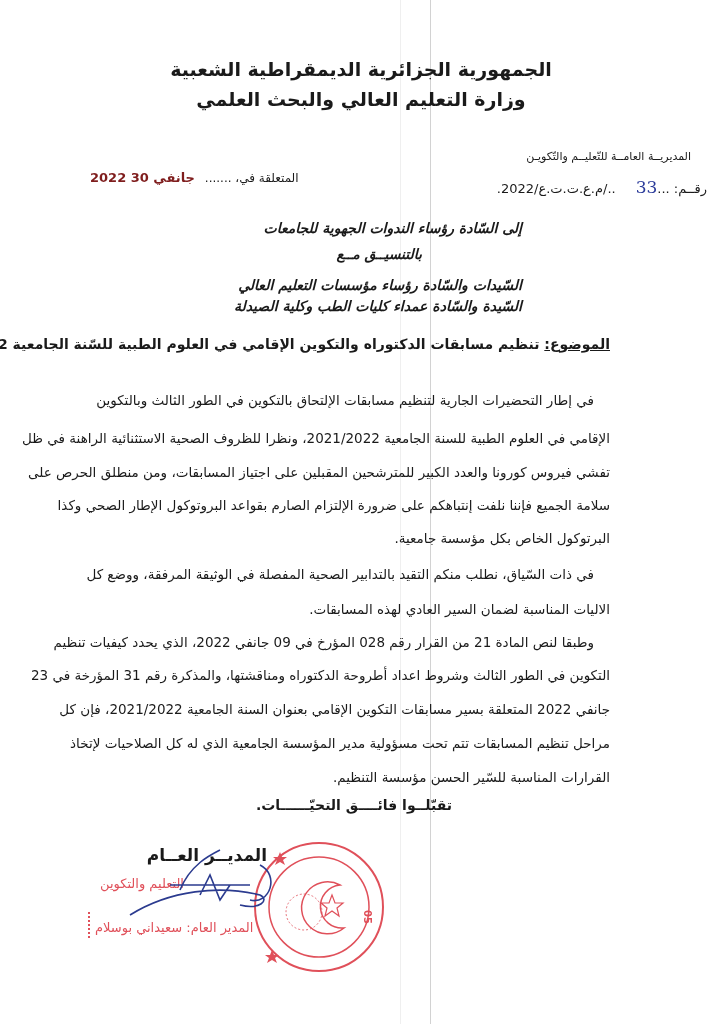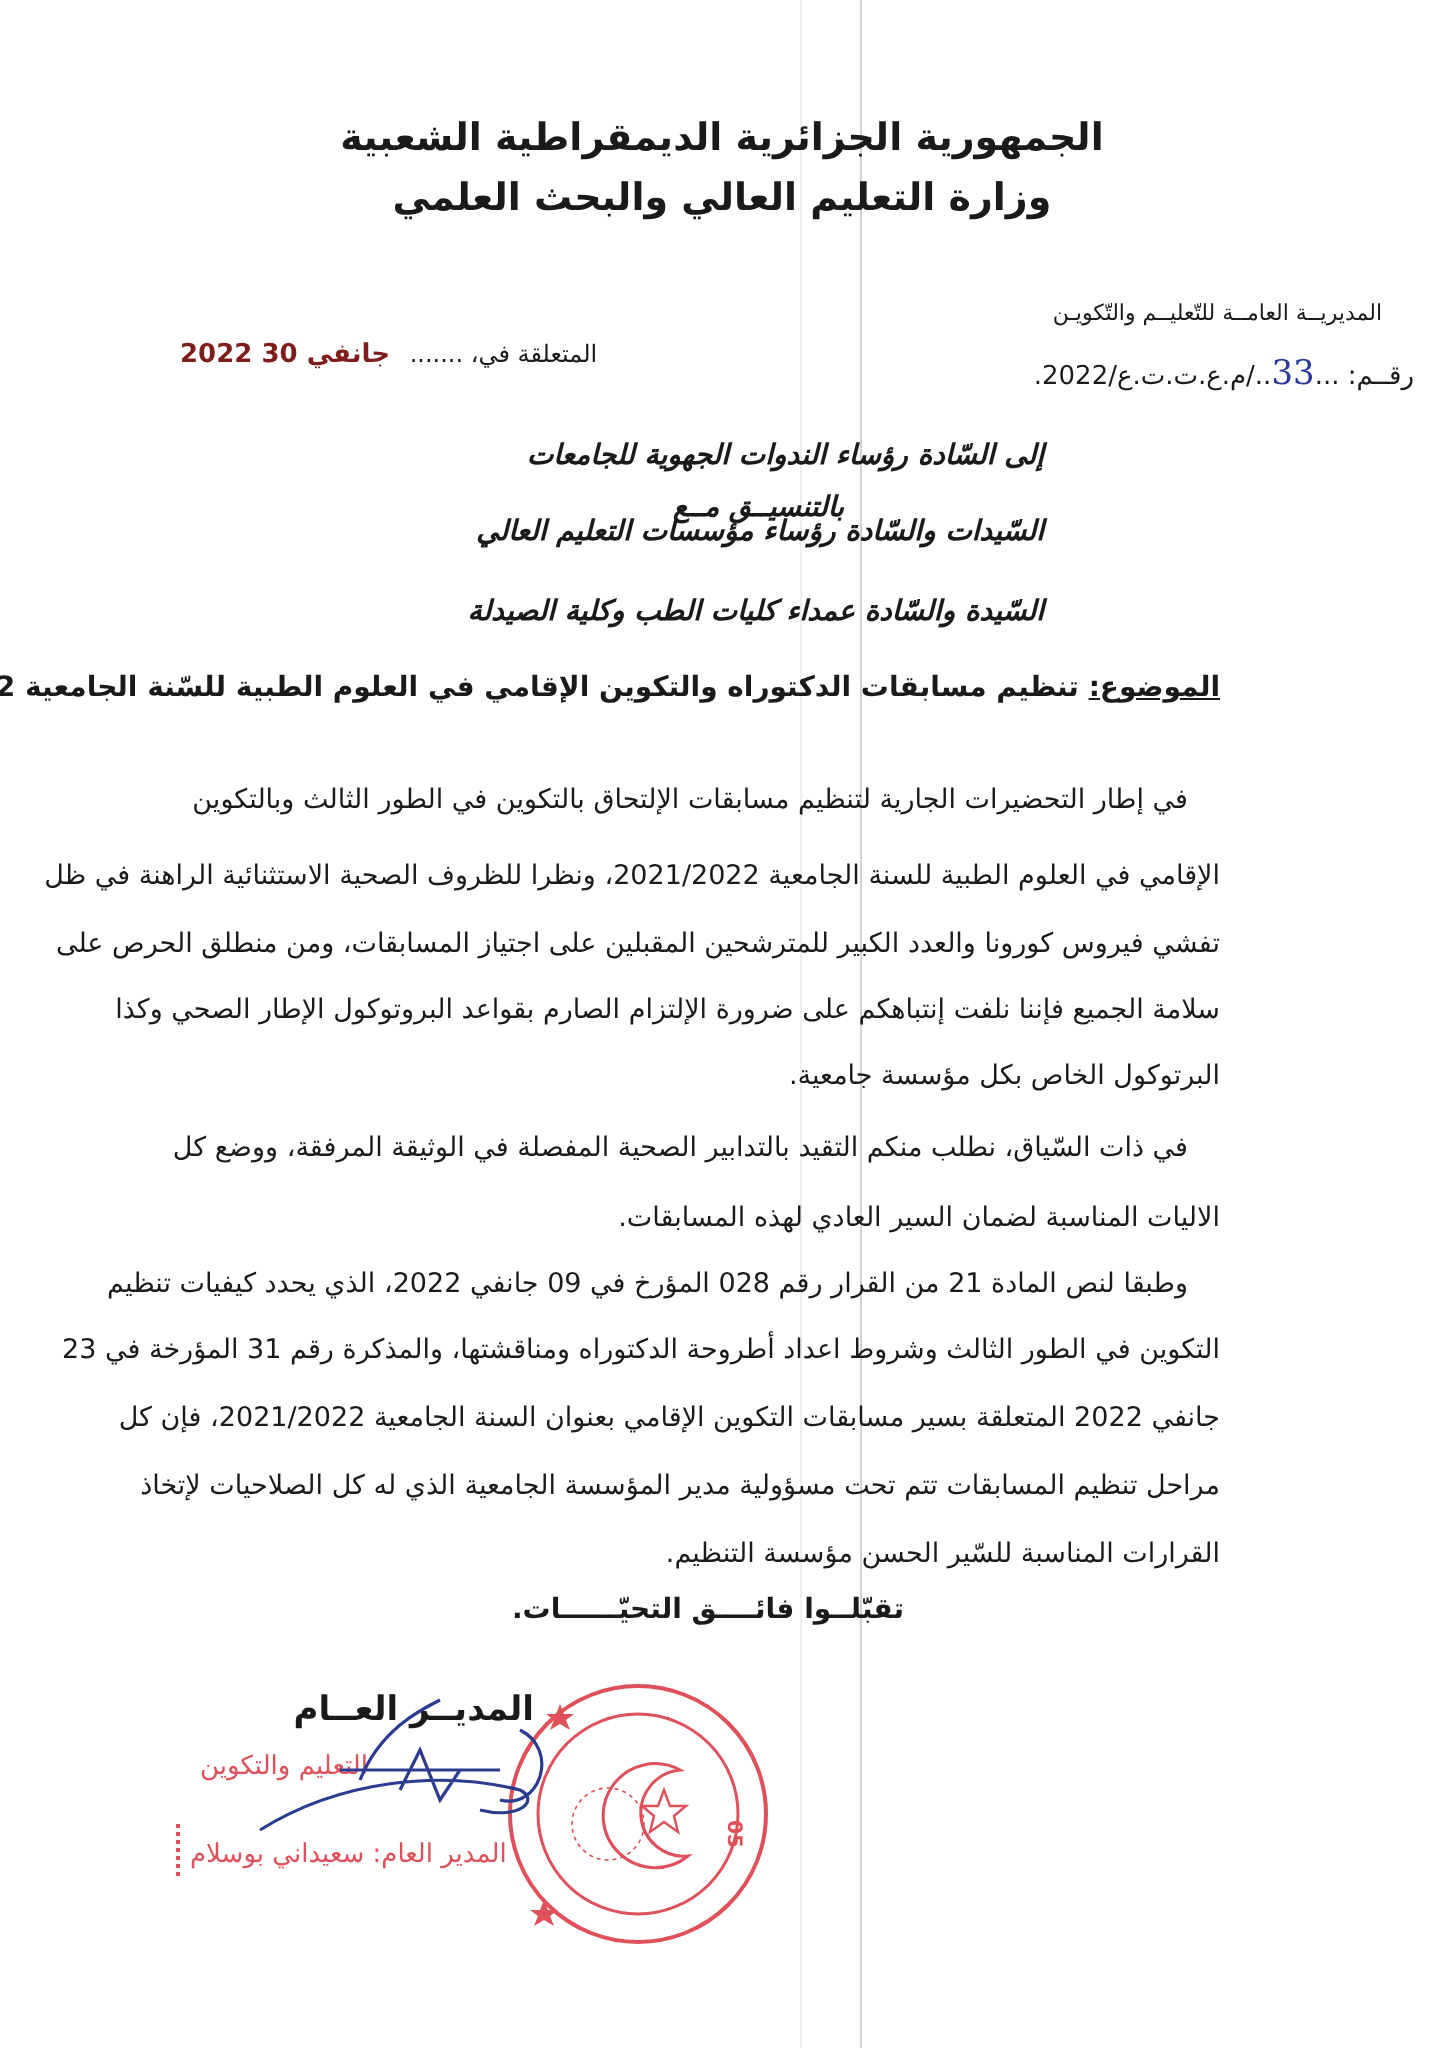--- a/index.html
+++ b/index.html
@@ -8,27 +8,27 @@
     font-family: "DejaVu Sans", sans-serif; color: #1a1a1a;
   }
   .fold { position: absolute; top: 0; bottom: 0; left: 430px; width: 1px; background: #d2d2d2; }
   .fold2 { position: absolute; top: 0; bottom: 0; left: 400px; width: 1px; background: #efefef; }
   .abs { position: absolute; direction: rtl; white-space: nowrap; }
   .hdr { left: 0; width: 722px; text-align: center; font-weight: bold; font-size: 19px; }
   .h1 { top: 58px; }
   .h2 { top: 88px; }
   .dept { top: 150px; right: 31px; font-size: 11px; }
   .ref { top: 177px; right: 15px; font-size: 13px; }
-  .ref .num { color: #2a3a9a; font-family: "DejaVu Serif", serif; font-size: 17px; }
+  .ref .num { color: #2a3a9a; font-family: "DejaVu Serif", serif; font-size: 17px; margin-left: 20px; }
   .city { top: 170px; left: 90px; font-size: 12px; direction: rtl; }
   .datestamp { color: #7f1d1d; font-weight: bold; font-size: 13px; direction: ltr; display: inline-block; margin-right: 6px; letter-spacing: 0.5px; }
   .addr { right: 170px; font-weight: bold; font-style: italic; font-size: 14px; }
   .a1 { top: 220px; right: 200px; }
   .a2 { top: 246px; right: 300px; }
-  .a3 { top: 258px; right: 200px; }
+  .a3 { top: 277px; right: 200px; }
   .a4 { top: 298px; right: 200px; }
   .subject { top: 336px; right: 112px; font-size: 14px; font-weight: bold; }
   .subject .lbl { text-decoration: underline; }
   .para { right: 112px; font-size: 13.5px; }
   .ind { right: 128px; }
   .closing { top: 797px; right: 270px; font-size: 14px; font-weight: bold; text-align: center; }
   .sig-title { top: 845px; right: 455px; font-size: 17px; font-weight: bold; }
   .stamp-text { position: absolute; direction: rtl; color: #e0505a; font-size: 13px; white-space: nowrap; }
   .st1 { top: 876px; left: 100px; }
   .st2 { top: 920px; left: 95px; }

